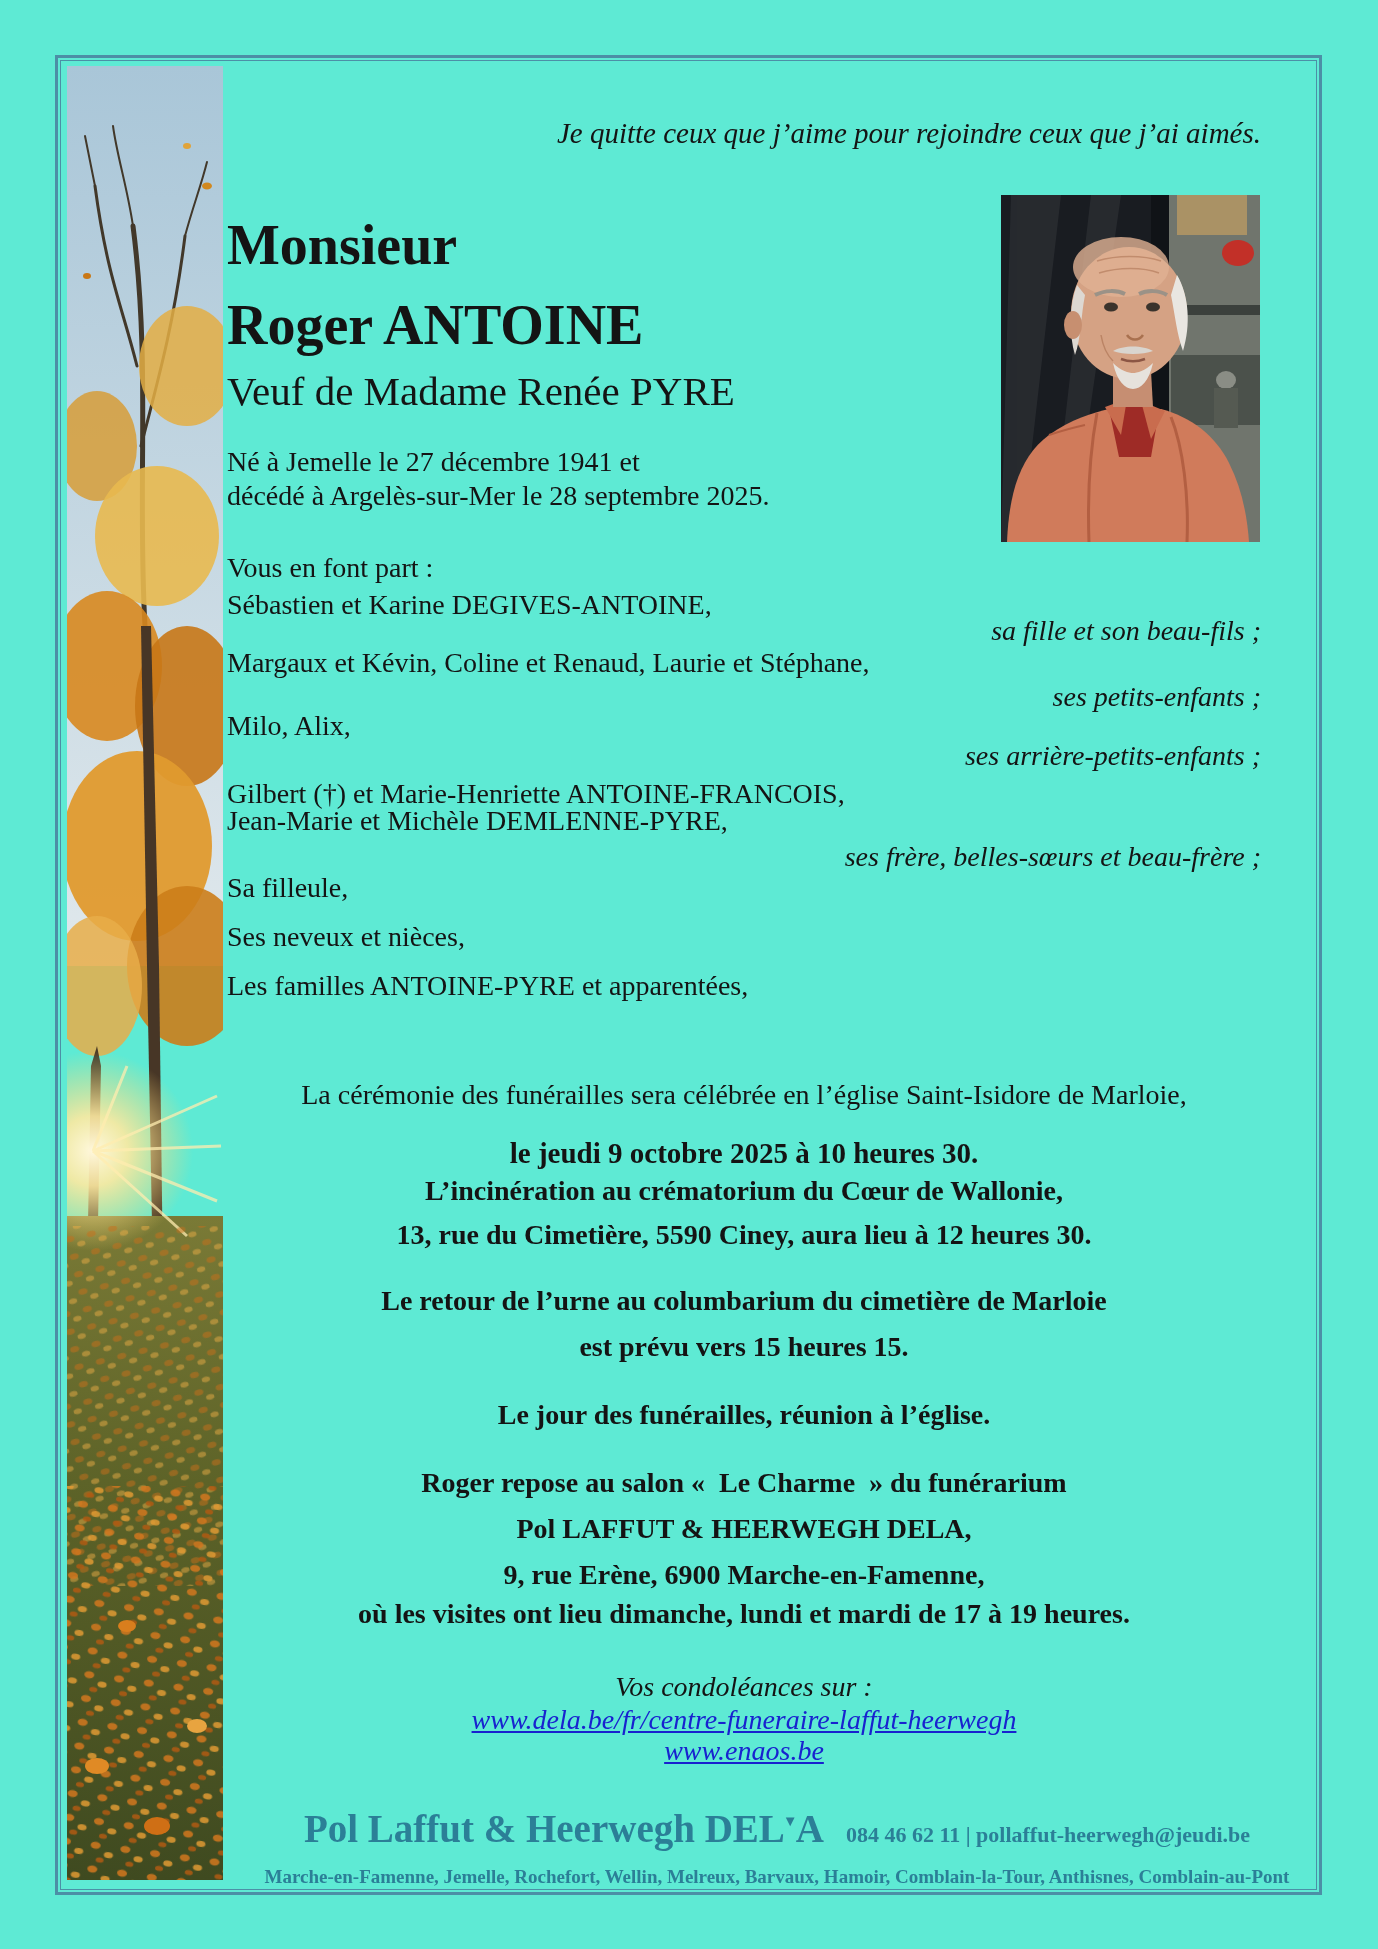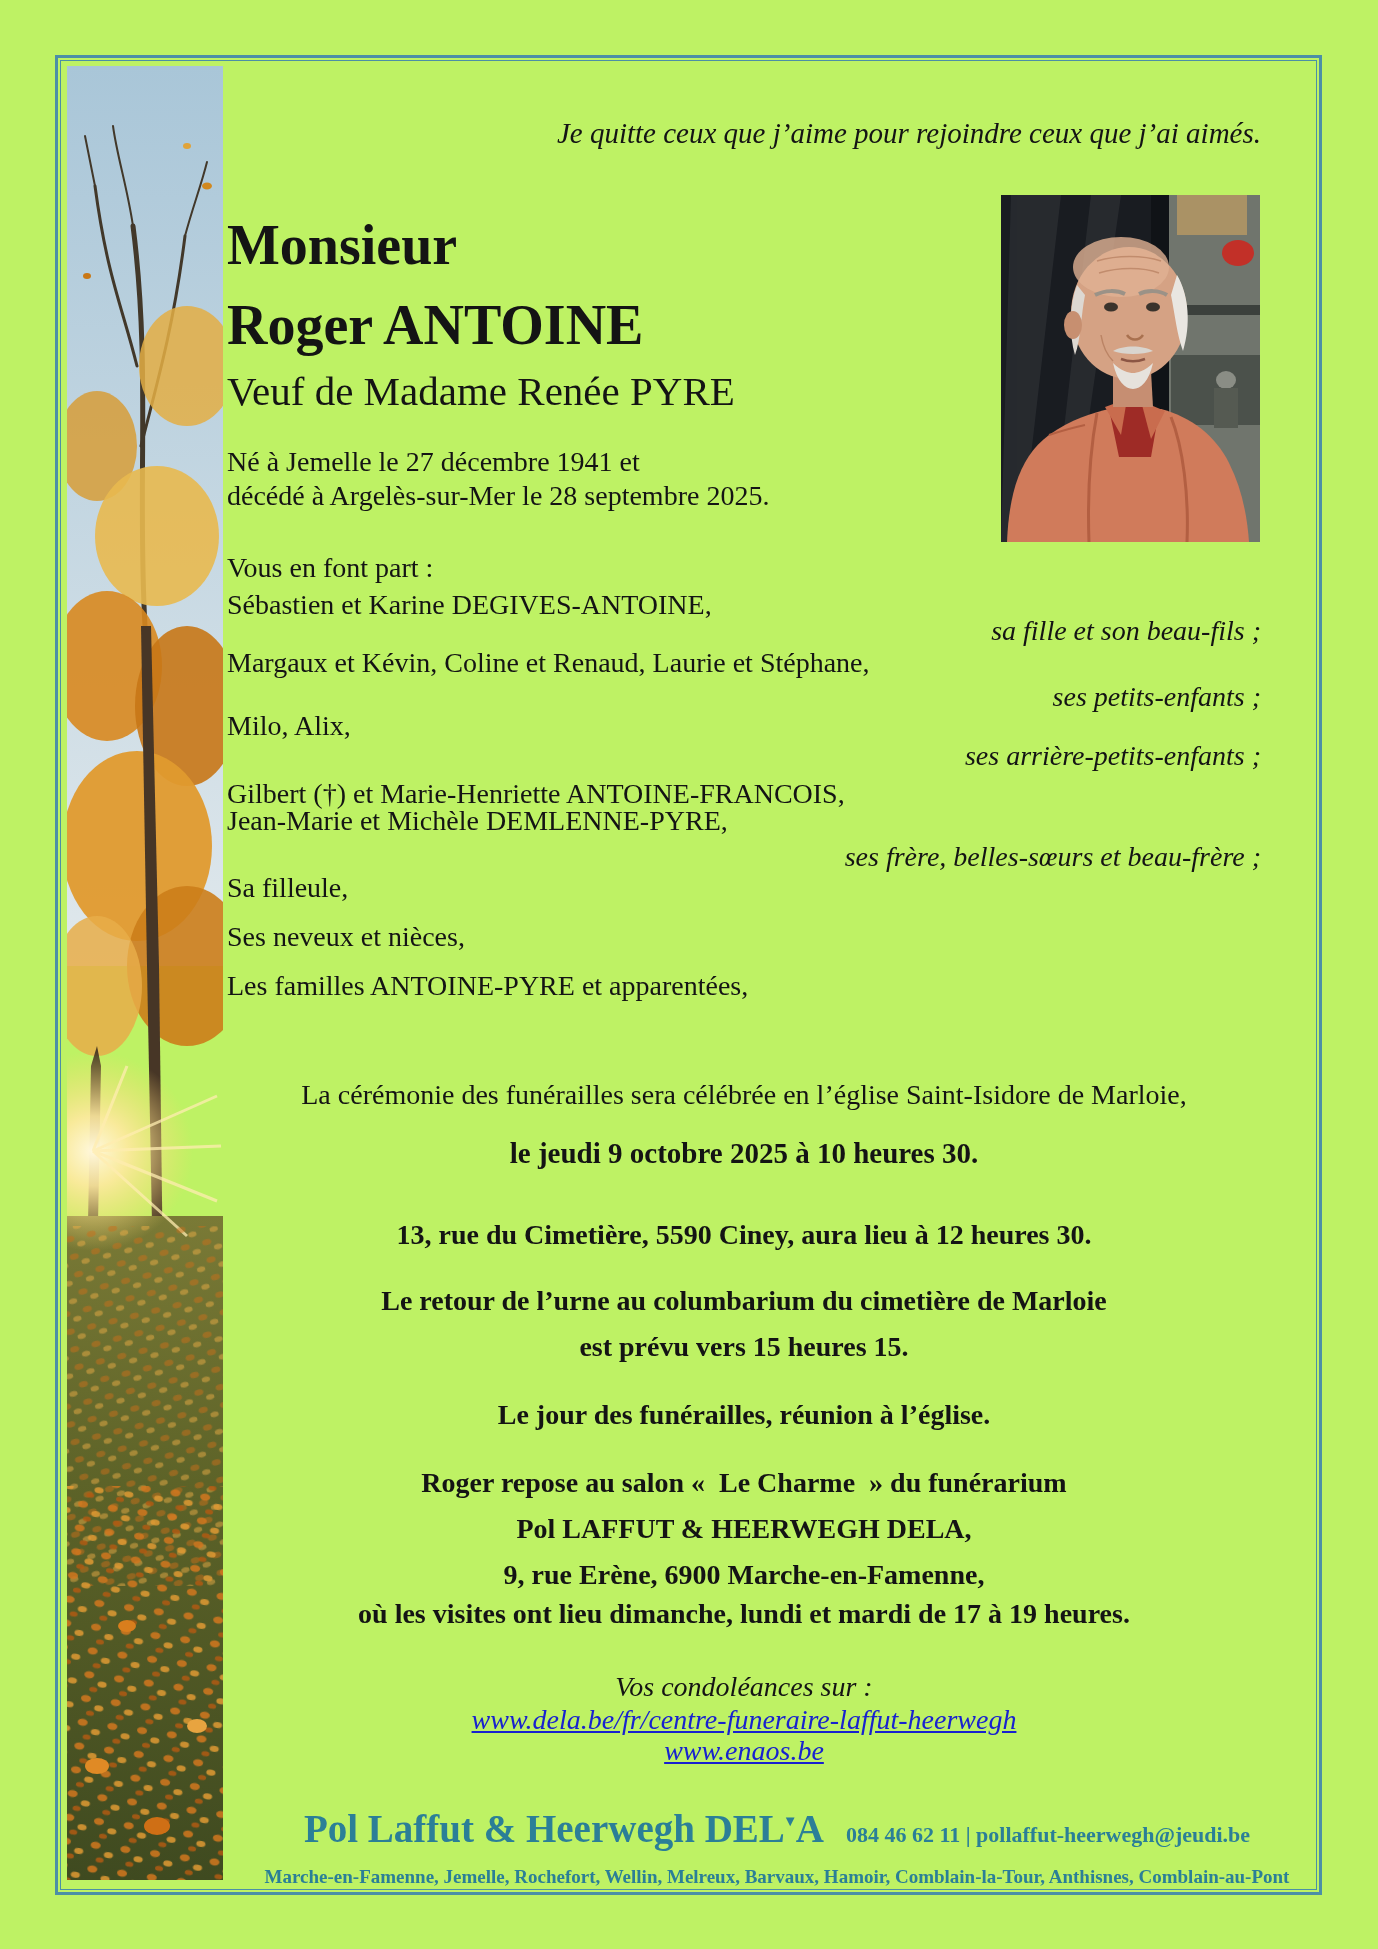--- a/index.html
+++ b/index.html
@@ -1,17 +1,17 @@
 <!DOCTYPE html>
 <html><head>
 <meta charset="utf-8">
 <style>
   html,body{margin:0;padding:0;background:#ffffff;}
   .page{
-    position:relative;width:1378px;height:1949px;background:#bef264;
+    position:relative;width:1378px;height:1949px;background:#5eead4;
     font-family:"Liberation Serif","DejaVu Serif",serif;color:#141414;overflow:hidden;
   }
   .frame{position:absolute;left:55px;top:55px;width:1261px;height:1834px;border:3px solid #4c8fa6;}
   .frame-inner{position:absolute;inset:2px;border:1px solid #4c8fa6;}
   .strip{position:absolute;left:67px;top:66px;width:156px;height:1814px;}
   .portrait{position:absolute;left:1001px;top:195px;width:259px;height:347px;}
   .t{position:absolute;line-height:34px;font-size:28px;white-space:nowrap;}
   .col{left:227px;width:1034px;}
   .tcol{left:227px;width:726px;text-align:left;}
   .quote{font-style:italic;font-size:29px;text-align:right;}
@@ -180,20 +180,21 @@
   <div class="t col" style="top:804px">Jean-Marie et Michèle DEMLENNE-PYRE,</div>
   <div class="t col" style="top:871px">Sa filleule,</div>
 
   <div class="t col rel" style="top:840px">ses frère, belles-sœurs et beau-frère ;</div>
   <div class="t col" style="top:920px">Ses neveux et nièces,</div>
   <div class="t col" style="top:969px">Les familles ANTOINE-PYRE et apparentées,</div>
 
   <div class="t col cen" style="top:1078px">La cérémonie des funérailles sera célébrée en l’église Saint-Isidore de Marloie,</div>
   <div class="t col cen bold" style="top:1136px;font-size:29px">le jeudi 9 octobre 2025 à 10 heures 30.</div>
 
+  <div class="t col cen bold" style="top:1174px">L’incinération au crématorium du Cœur de Wallonie,</div>
   <div class="t col cen bold" style="top:1218px">13, rue du Cimetière, 5590 Ciney, aura lieu à 12 heures 30.</div>
 
   <div class="t col cen bold" style="top:1284px">Le retour de l’urne au columbarium du cimetière de Marloie</div>
   <div class="t col cen bold" style="top:1330px">est prévu vers 15 heures 15.</div>
 
   <div class="t col cen bold" style="top:1398px">Le jour des funérailles, réunion à l’église.</div>
 
   <div class="t col cen bold" style="top:1466px">Roger repose au salon «&nbsp; Le Charme &nbsp;» du funérarium</div>
   <div class="t col cen bold" style="top:1512px">Pol LAFFUT &amp; HEERWEGH DELA,</div>
   <div class="t col cen bold" style="top:1558px">9, rue Erène, 6900 Marche-en-Famenne,</div>

